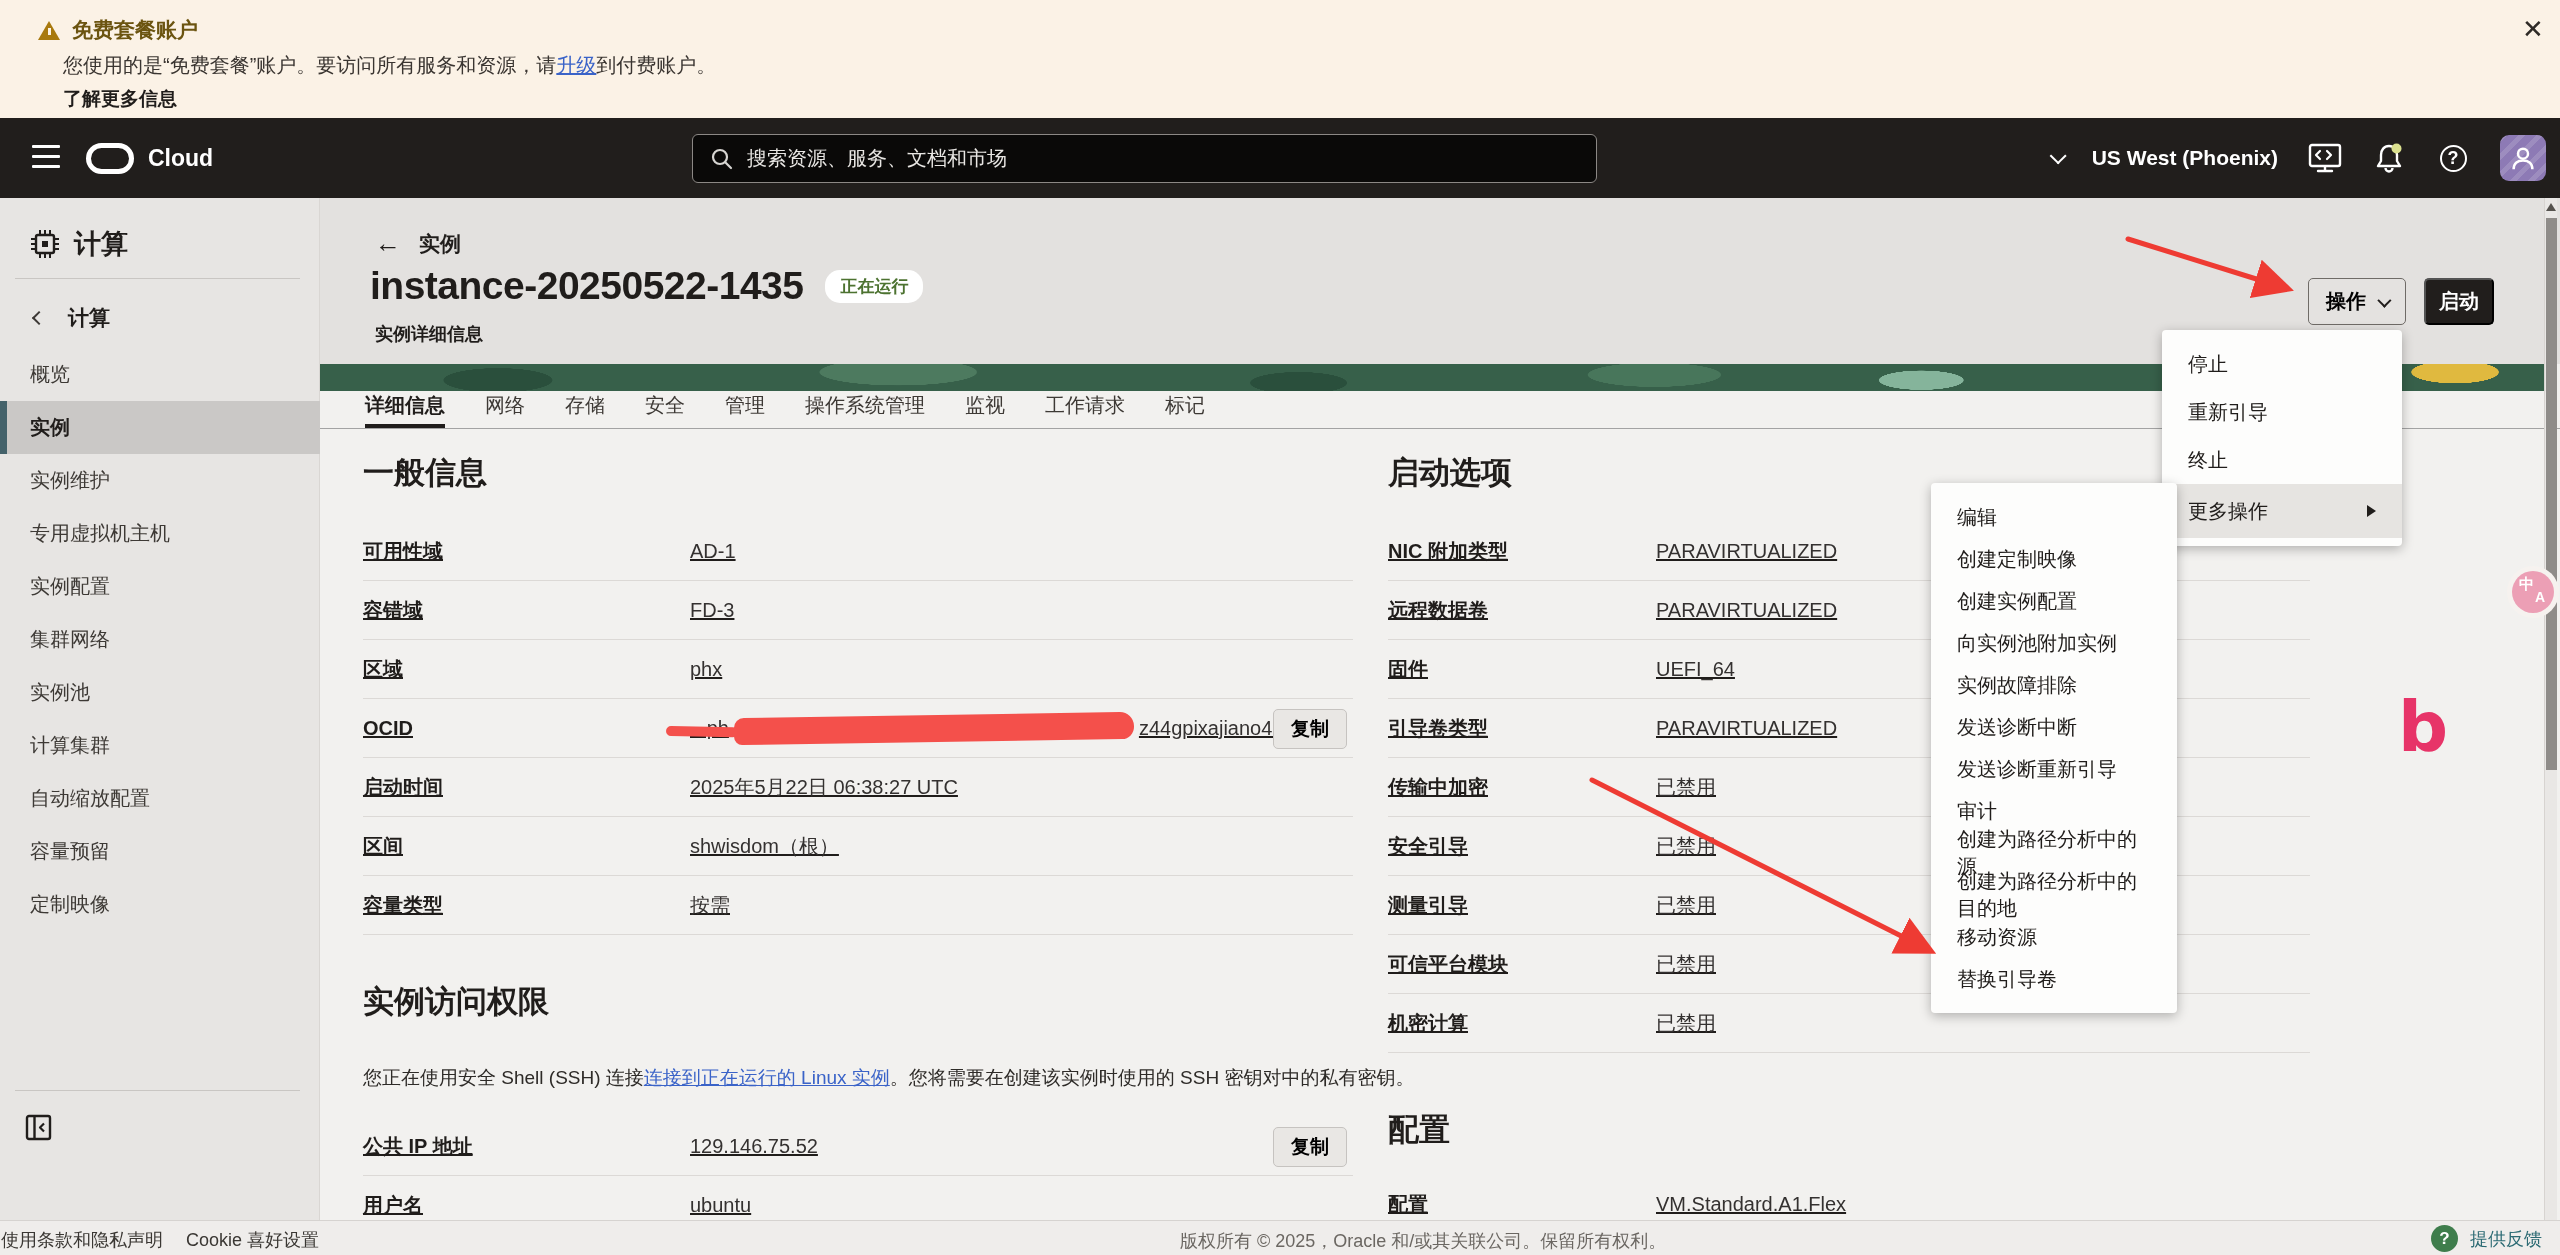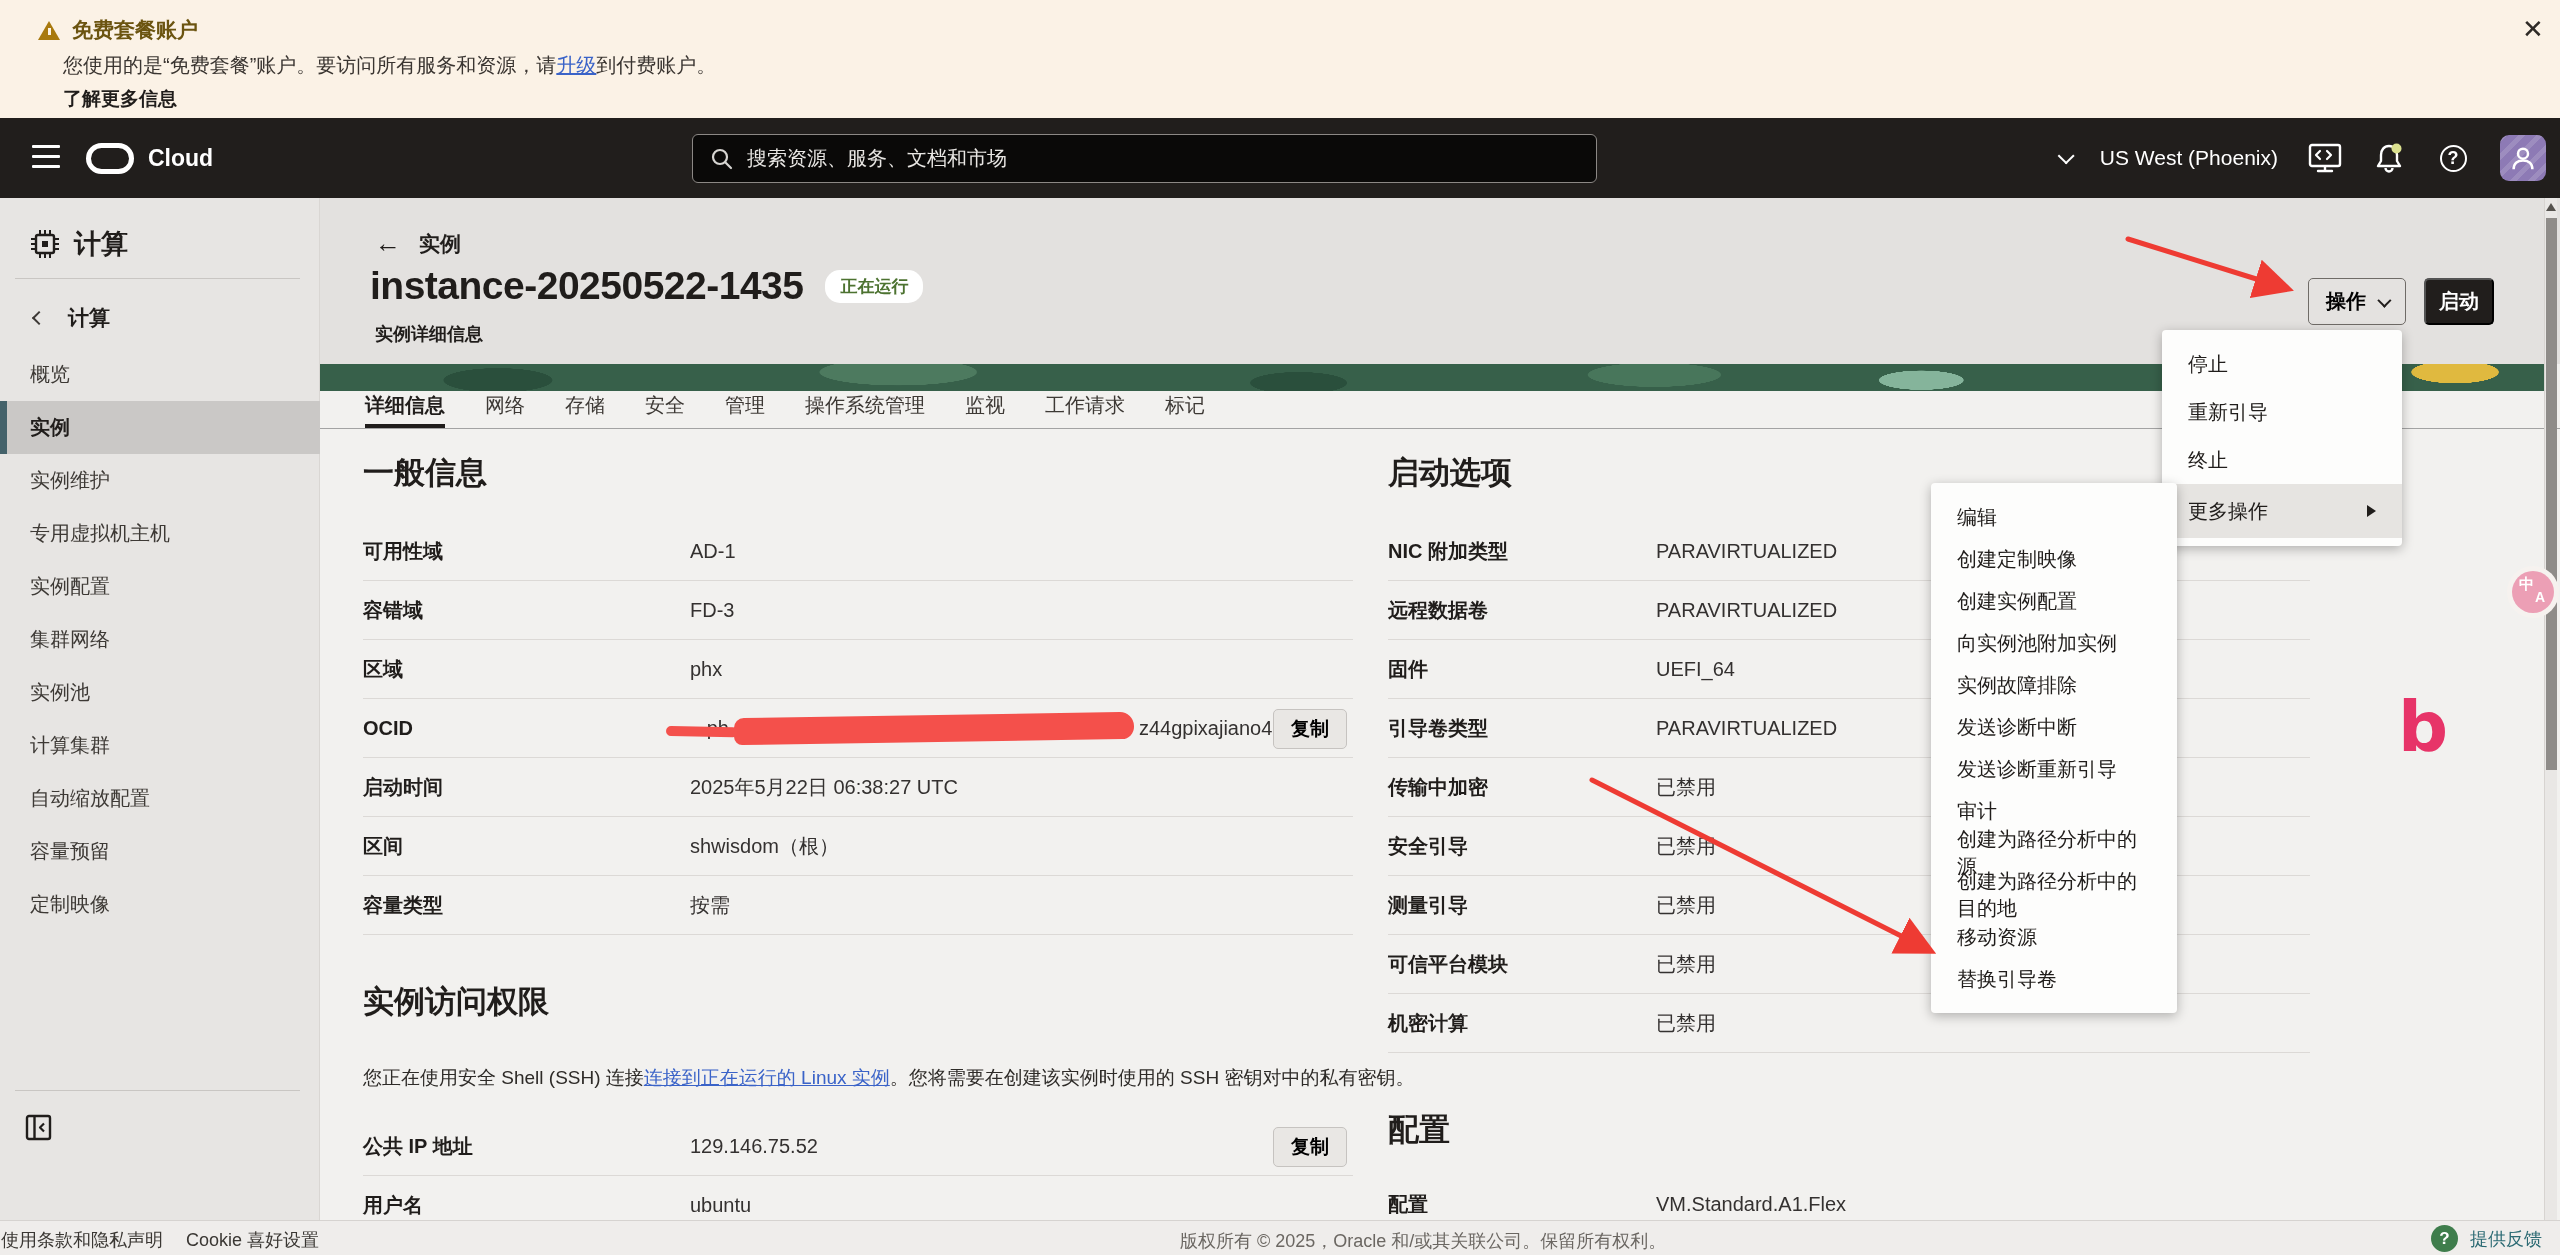--- a/index.html
+++ b/index.html
@@ -21,21 +21,21 @@
   #topnav { position:absolute; left:0; top:118px; width:2560px; height:80px; background:#211e1c; }
   .hamburger { position:absolute; left:32px; top:27px; width:28px; cursor:pointer; }
   .hamburger div { height:3px; background:#fff; margin-bottom:7px; border-radius:1px; }
   .o-logo { position:absolute; left:86px; top:25px; width:48px; height:31px; border:5.5px solid #fff; border-radius:16px; }
   .brand { position:absolute; left:148px; top:27px; font-size:23px; font-weight:600; color:#fff; }
   .search-box { position:absolute; left:692px; top:16px; width:905px; height:49px; background:#0a0908; border:1px solid #8c8885; border-radius:6px; display:flex; align-items:center; padding-left:16px; gap:12px; }
   .search-box input { background:transparent; border:none; outline:none; color:#fff; font-size:20px; width:800px; font-family:inherit; }
   .search-box input::placeholder { color:#e8e6e3; opacity:1; }
   .nav-right { position:absolute; right:14px; top:0; height:80px; display:flex; align-items:center; gap:30px; }
   .chev-down-w { width:12px; height:12px; border-right:2.5px solid #fff; border-bottom:2.5px solid #fff; transform:rotate(45deg) translateY(-3px); }
-  .region { font-size:21px; font-weight:400; color:#fff; }
+  .region { font-size:21px; font-weight:700; color:#fff; }
   .nav-ic { position:relative; width:34px; height:34px; display:flex; align-items:center; justify-content:center; cursor:pointer; }
   .q-circle { width:27px; height:27px; border:2.5px solid #fff; border-radius:50%; color:#fff; font-size:18px; font-weight:700; display:flex; align-items:center; justify-content:center; }
   .avatar { width:46px; height:46px; border-radius:9px; background:#8d7ab5; background-image:repeating-linear-gradient(135deg, rgba(255,255,255,.14) 0 5px, transparent 5px 13px); display:flex; align-items:center; justify-content:center; cursor:pointer; }
 
   
   #sidebar { position:absolute; left:0; top:198px; width:320px; height:1022px; background:#e7e5e3; border-right:1px solid #d9d6d3; }
   .sb-head { position:absolute; left:30px; top:28px; display:flex; align-items:center; gap:14px; }
   .sb-title { font-size:27px; font-weight:700; }
   .sb-div { position:absolute; left:15px; top:80px; width:285px; border-top:1px solid #c9c6c3; }
   .sb-back { position:absolute; left:34px; top:106px; display:flex; align-items:center; gap:24px; cursor:pointer; }
@@ -72,21 +72,21 @@
       radial-gradient(ellipse 70px 18px at 96% 30%, #e0b93f 0 62%, transparent 63%); }
 
   #tabs { position:absolute; left:320px; top:391px; width:2240px; height:38px; border-bottom:1px solid #a3a3a3; display:flex; align-items:flex-end; padding-left:45px; gap:40px; background:#f2f1ef; }
   .tab { font-size:20px; color:#3d3935; padding-bottom:9px; cursor:pointer; }
   .tab.active { font-weight:700; color:#201d1b; border-bottom:4px solid #201d1b; padding-bottom:5px; }
 
   .col { position:absolute; top:436px; }
   #col-left { left:363px; width:990px; }
   #col-right { left:1388px; width:922px; }
   h2.sec { font-size:31px; font-weight:700; margin-top:16px; }
-  .rows { margin-top:28px; }
+  .rows { margin-top:28px;text-decoration:underline; }
   .rows.tight { margin-top:24px; }
   .field-row { position:relative; height:59px; display:flex; align-items:center; border-bottom:1px solid #dcd9d6; }
   .f-label { font-size:20px; font-weight:700; flex:0 0 auto; }
   #col-left .f-label { width:327px; }
   #col-right .f-label { width:268px; }
   .f-value { font-size:20px; color:#343130; display:flex; align-items:center; }
   .copy-btn { position:absolute; right:6px; top:10px; height:40px; padding:0 17px; background:#e9e7e4; border:1px solid #c6c3c0; border-radius:5px; font-size:19px; font-weight:700; font-family:inherit; cursor:pointer; }
   .redact { display:inline-block; width:400px; height:27px; background:#f4504b; border-radius:10px 14px 12px 8px; transform:rotate(-0.9deg); position:relative; margin:0 5px; }
   .redact::before { content:""; position:absolute; left:-68px; top:8px; width:72px; height:10px; background:#f4514c; border-radius:6px; transform:rotate(2deg); }
   .access-desc { margin-top:42px; font-size:19px; white-space:nowrap; color:#2e2b28; }

